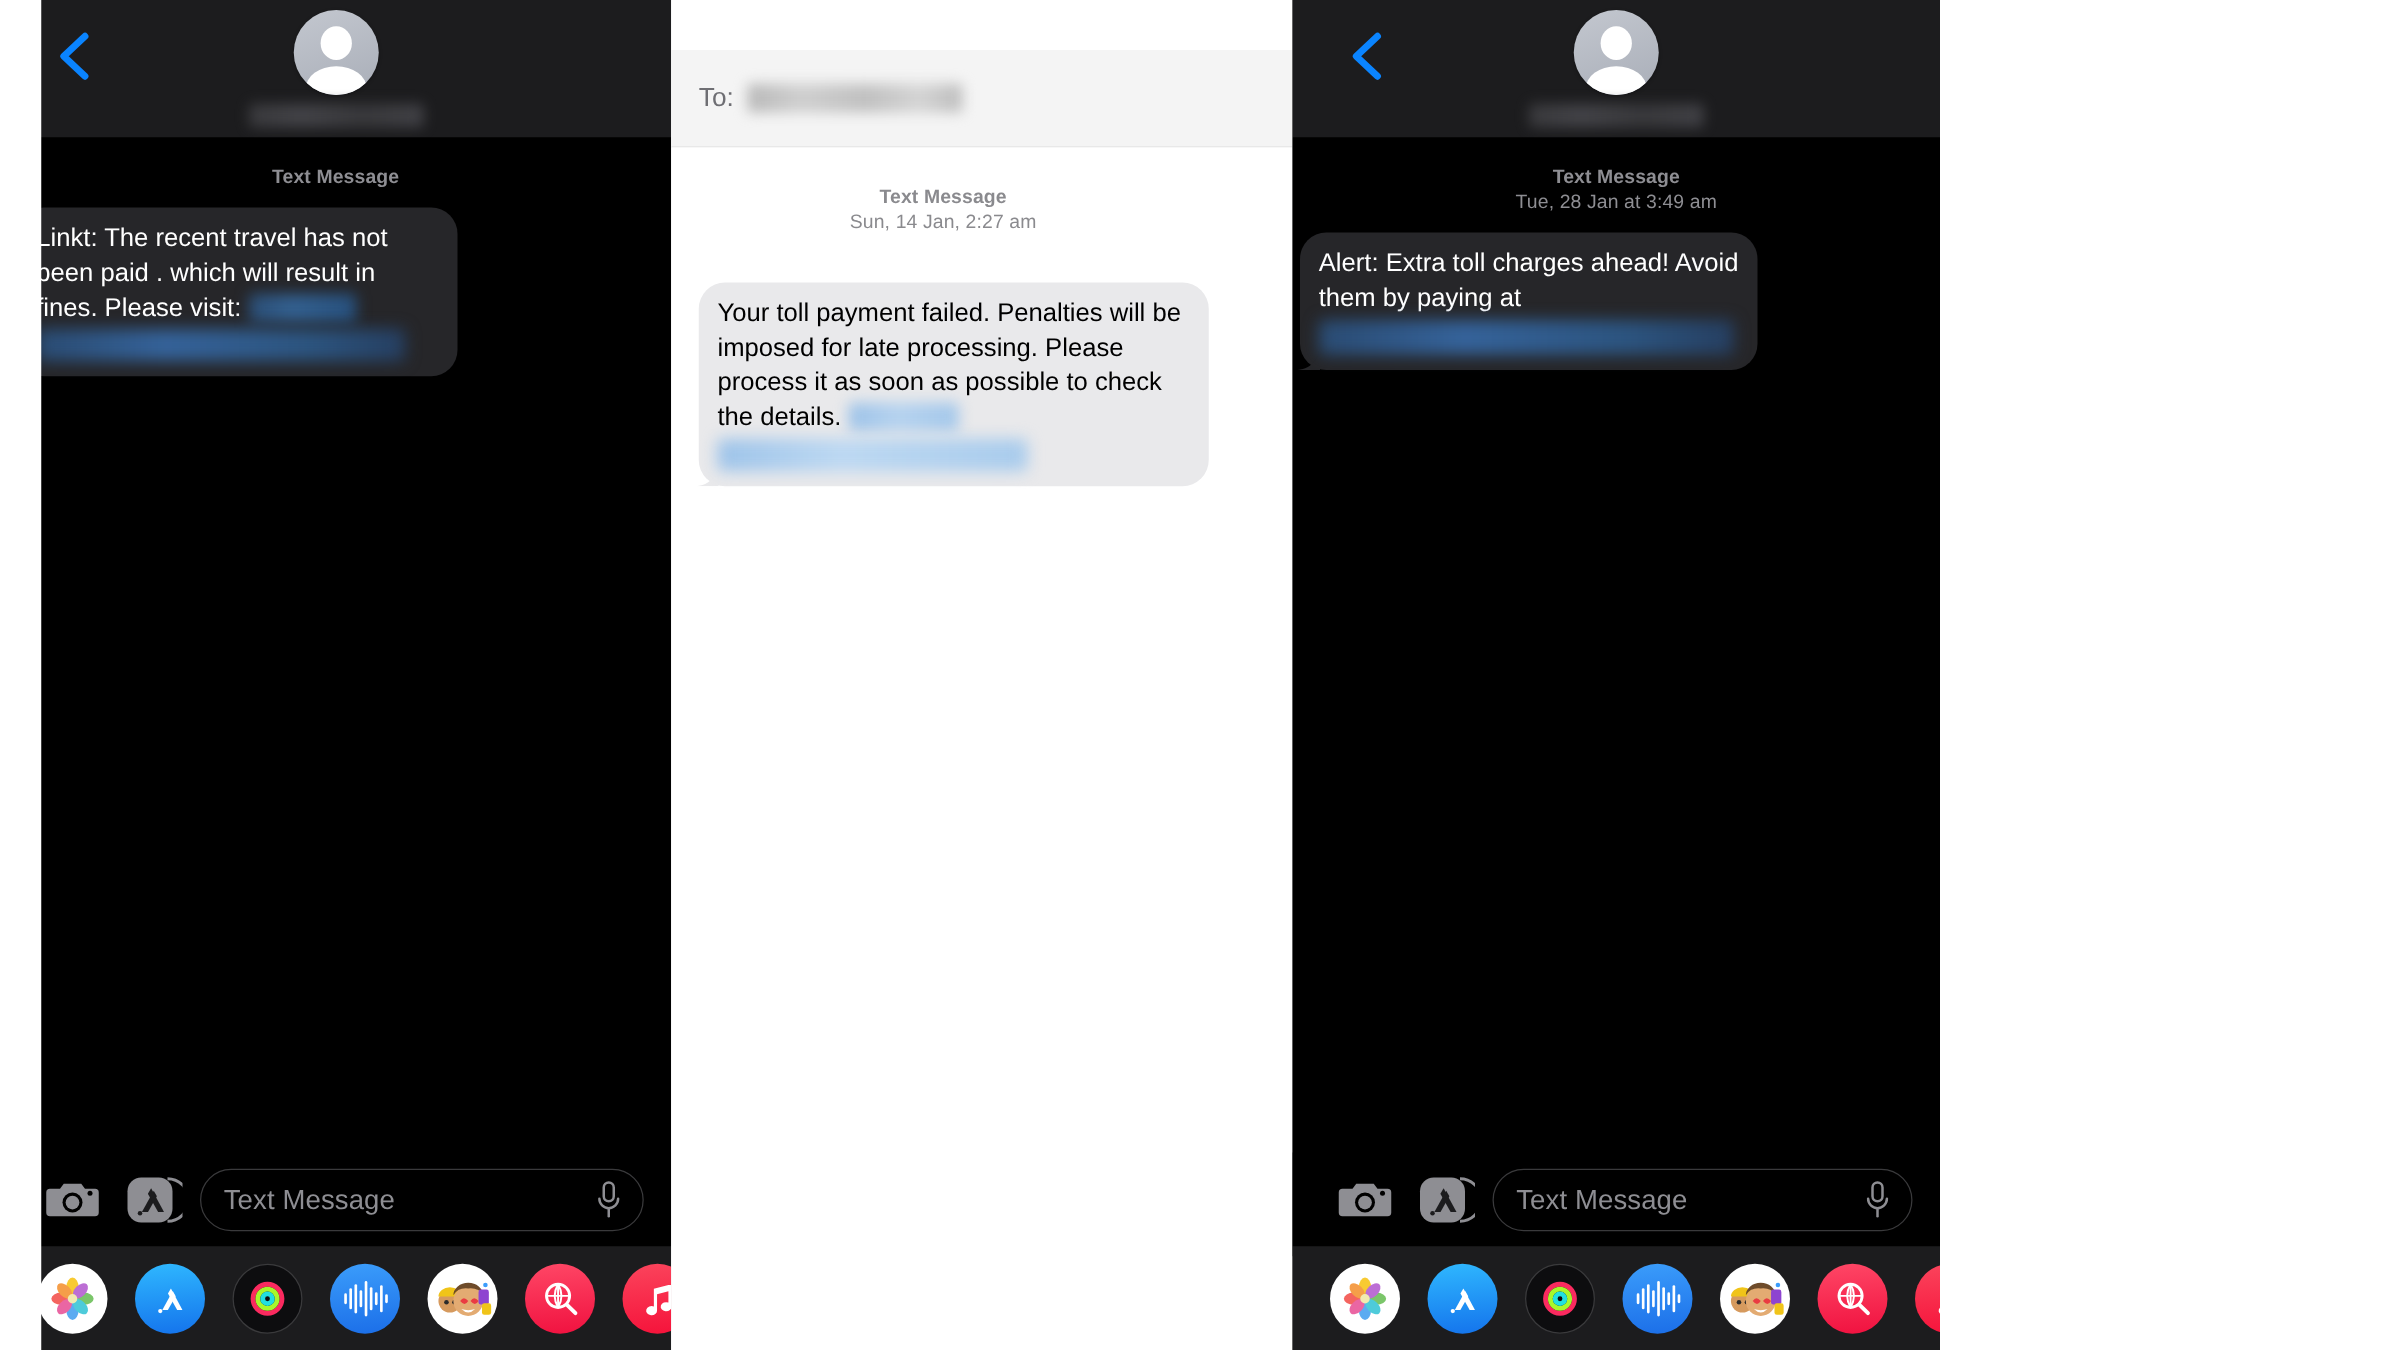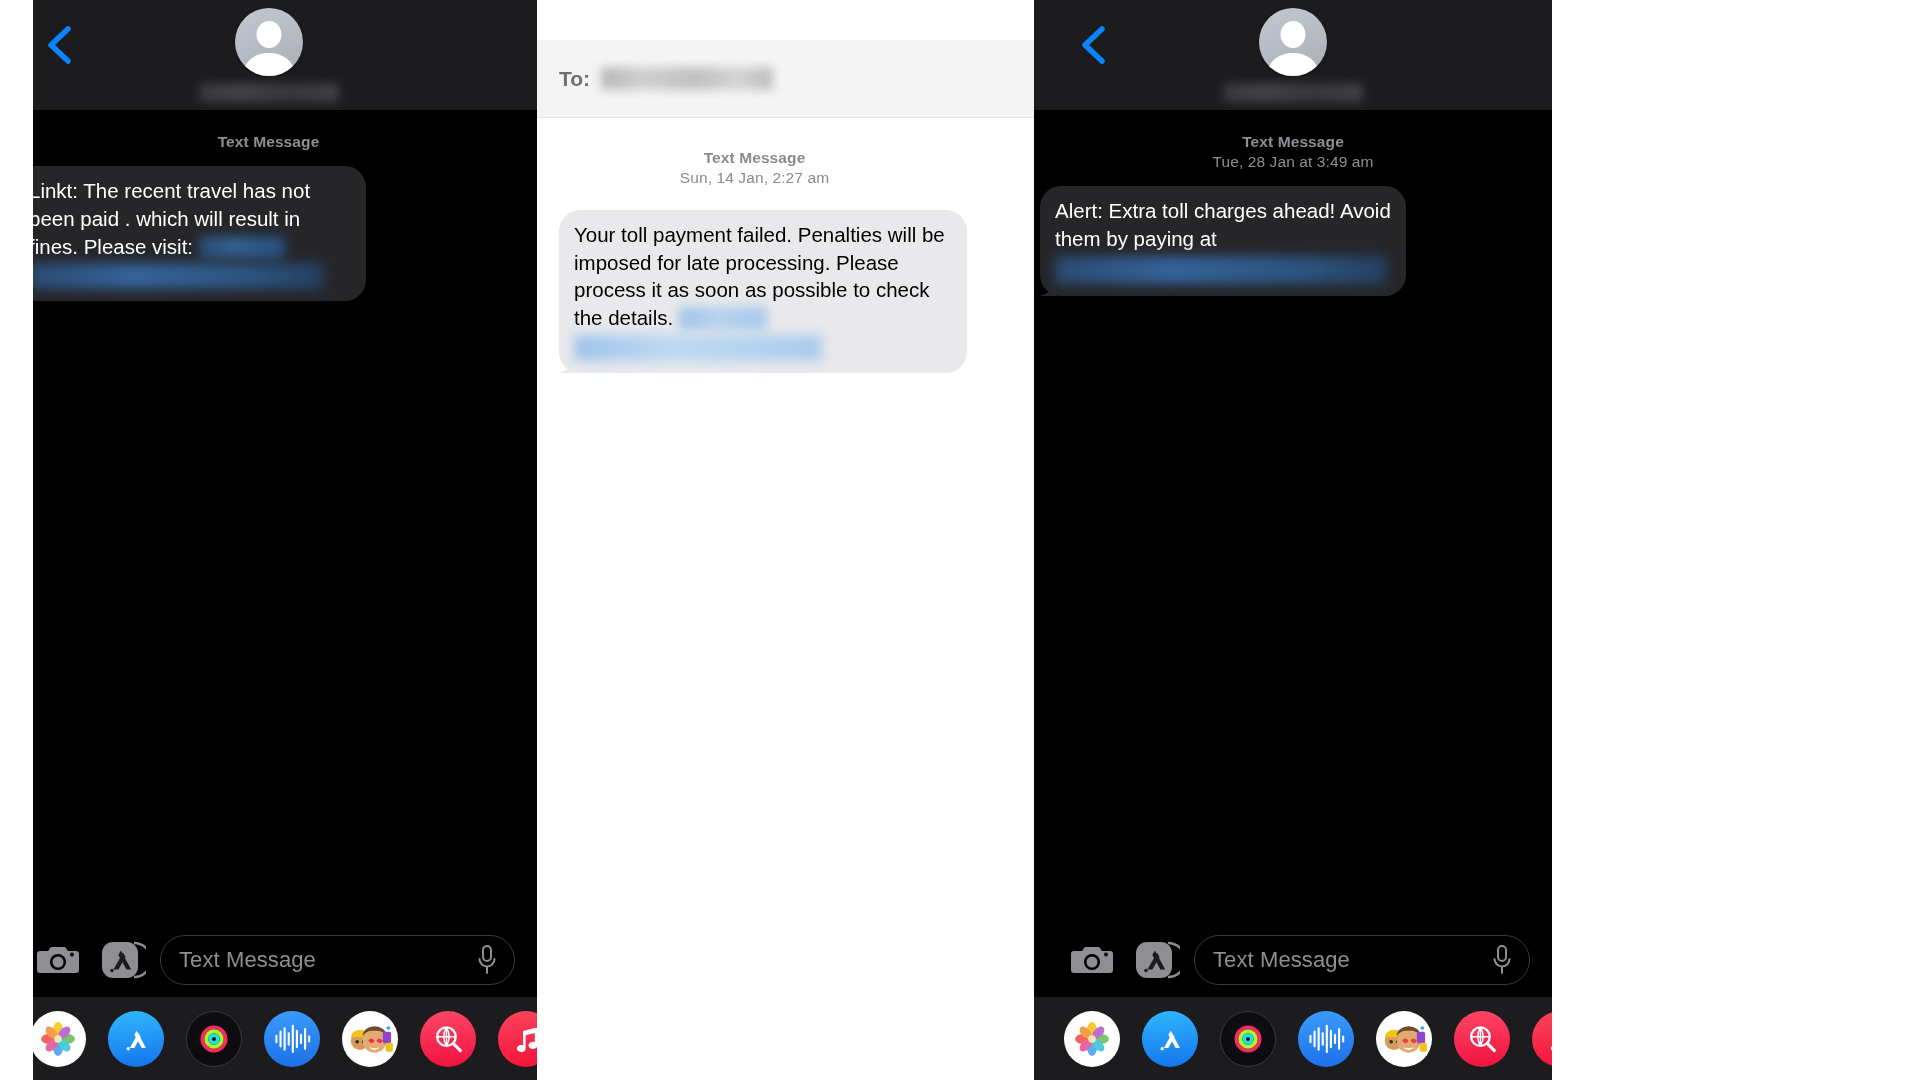--- a/index.html
+++ b/index.html
@@ -70,21 +70,21 @@
   .blur-link.dk { background:linear-gradient(90deg,#2b4d74,#33608f 40%,#27507d); }
   .blur-link.lt { background:linear-gradient(90deg,#9cc2e8,#b5d2ef 45%,#a3c7ea); }
 
   .blur-line { height:26px; border-radius:4px; filter:blur(6px); margin-top:3px; }
   .blur-line.dk { background:linear-gradient(90deg,#2a4b72,#35639a 35%,#2c547f 75%,#263f61); }
   .blur-line.lt { background:linear-gradient(90deg,#9dc3e9,#bcd8f2 40%,#a8cbec); }
 
   
   .to-field { display:flex; align-items:center; height:78px;
      background:#f4f4f4; border-bottom:1px solid #e3e3e3; padding-left:22px; }
-  .to-label { font-size:21px; color:#6e6e73; margin-right:11px;font-weight:bold; }
+  .to-label { font-size:21px; color:#6e6e73; margin-right:11px; }
   .to-blur { width:172px; height:23px; border-radius:3px; filter:blur(5px);
      background:linear-gradient(90deg,#b8b8b8,#cfcfcf 25%,#c0c0c0 55%,#d4d4d4 80%,#bdbdbd); }
   .to-topgap { height:40px; background:#ffffff; }
 
   
   .composer { position:absolute; left:0; right:0; bottom:83px; height:75px;
      display:flex; align-items:center; background:#000000; padding:0 14px; }
   .cam-icon { width:44px; height:32px; margin-left:22px; margin-right:20px; }
   .apps-icon { width:42px; height:42px; margin-right:18px; position:relative; }
 
@@ -263,21 +263,21 @@
       <span class="to-blur"></span>
     </div>
 
     <div class="convo light" style="height:962px;">
       <div class="stamp" style="padding-top:30px; padding-right:62px;">
         <div class="l1">Text Message</div>
         <div class="l2">Sun, 14 Jan, 2:27 am</div>
       </div>
 
       <div class="row in" style="padding-left:22px; padding-top:22px;">
-        <div class="bubble light" style="max-width:408px;">
+        <div class="bubble light" style="max-width:408px;margin-top:16px;">
           <svg class="tail" viewBox="0 0 22 22">
             <path d="M22,22 L22,0 C22,14 14,22 2,22 Z" fill="#e9e9eb"></path>
           </svg>
           <span>Your toll payment failed. Penalties will be imposed for late processing. Please process it as soon as possible to check the details.</span>
           <span class="blur-link lt" style="width:88px;"></span>
           <div class="blur-line lt" style="width:248px;"></div>
         </div>
       </div>
     </div>
   </div>

